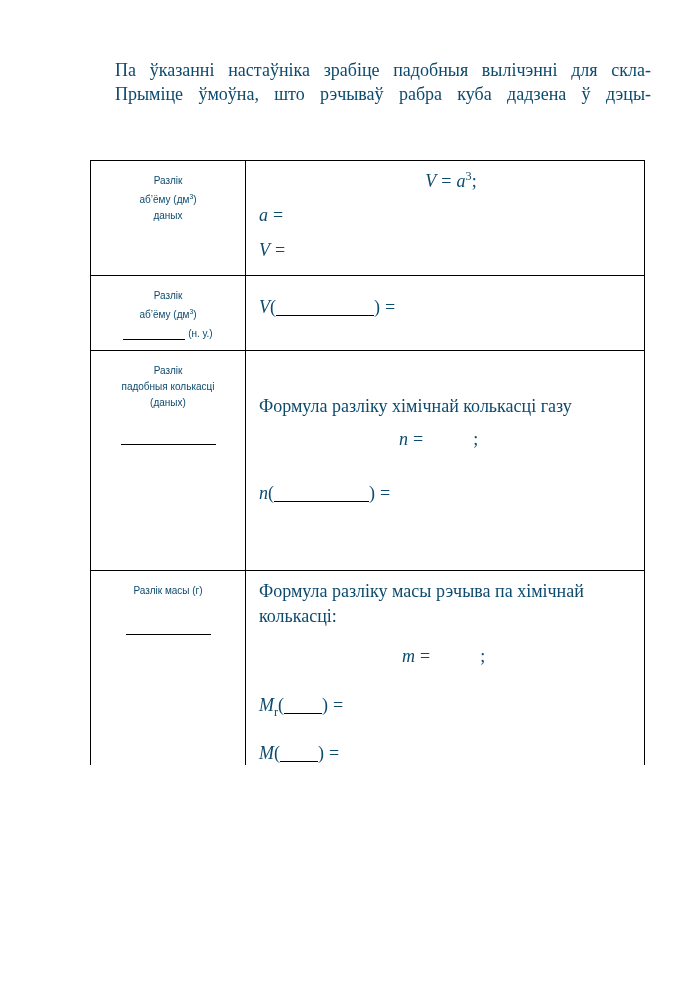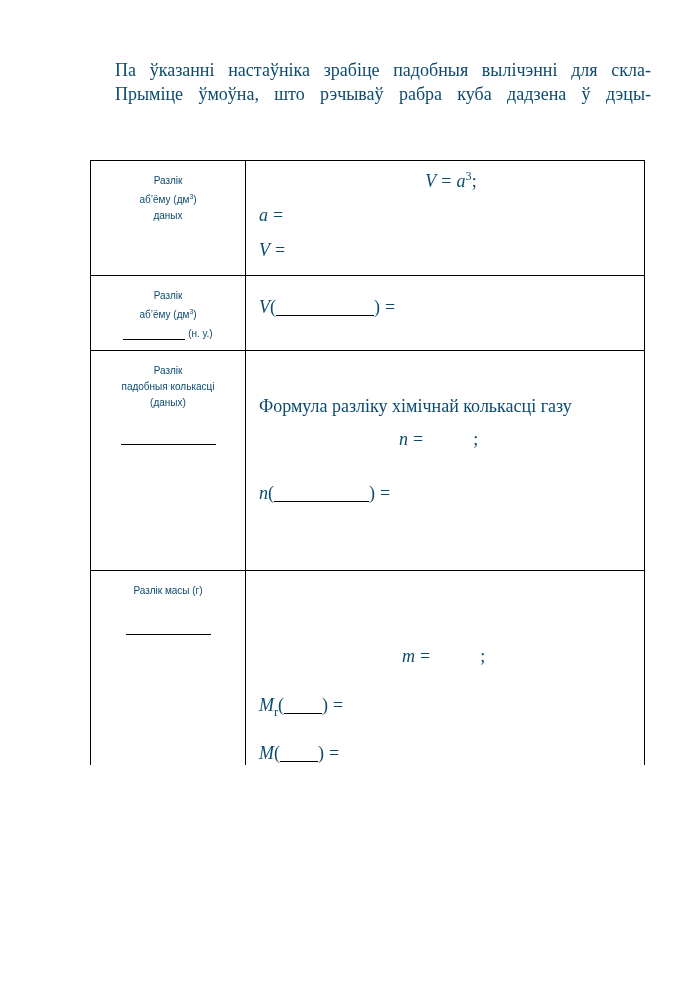--- a/index.html
+++ b/index.html
@@ -105,20 +105,24 @@
     </div>
 
     <div class="trow last">
       <div class="tleft">
         <div>Разлік масы (г)</div>
         <div class="abs" style="top:50px; left:0; width:100%;">
           <span class="blank" style="width:85px;"></span>
         </div>
       </div>
       <div class="tright">
+        <div class="abs heading2l" style="top:8px; left:13px; width:390px;">
+          <div>Формула разліку масы рэчыва па хімічнай</div>
+          <div>колькасці:</div>
+        </div>
         <div class="abs" style="top:75px; left:156px;">
           <var>m</var><span class="eq">=</span><span class="gap"></span><span>;</span>
         </div>
         <div class="abs" style="top:124px; left:13px;">
           <var>M</var><sub>r</sub><span>(</span><span class="blank" style="width:38px;"></span><span>)</span><span class="preq">=</span>
         </div>
         <div class="abs" style="top:172px; left:13px;">
           <var>M</var><span>(</span><span class="blank" style="width:38px;"></span><span>)</span><span class="preq">=</span>
         </div>
         <div class="abs" style="top:230px; left:13px;">

